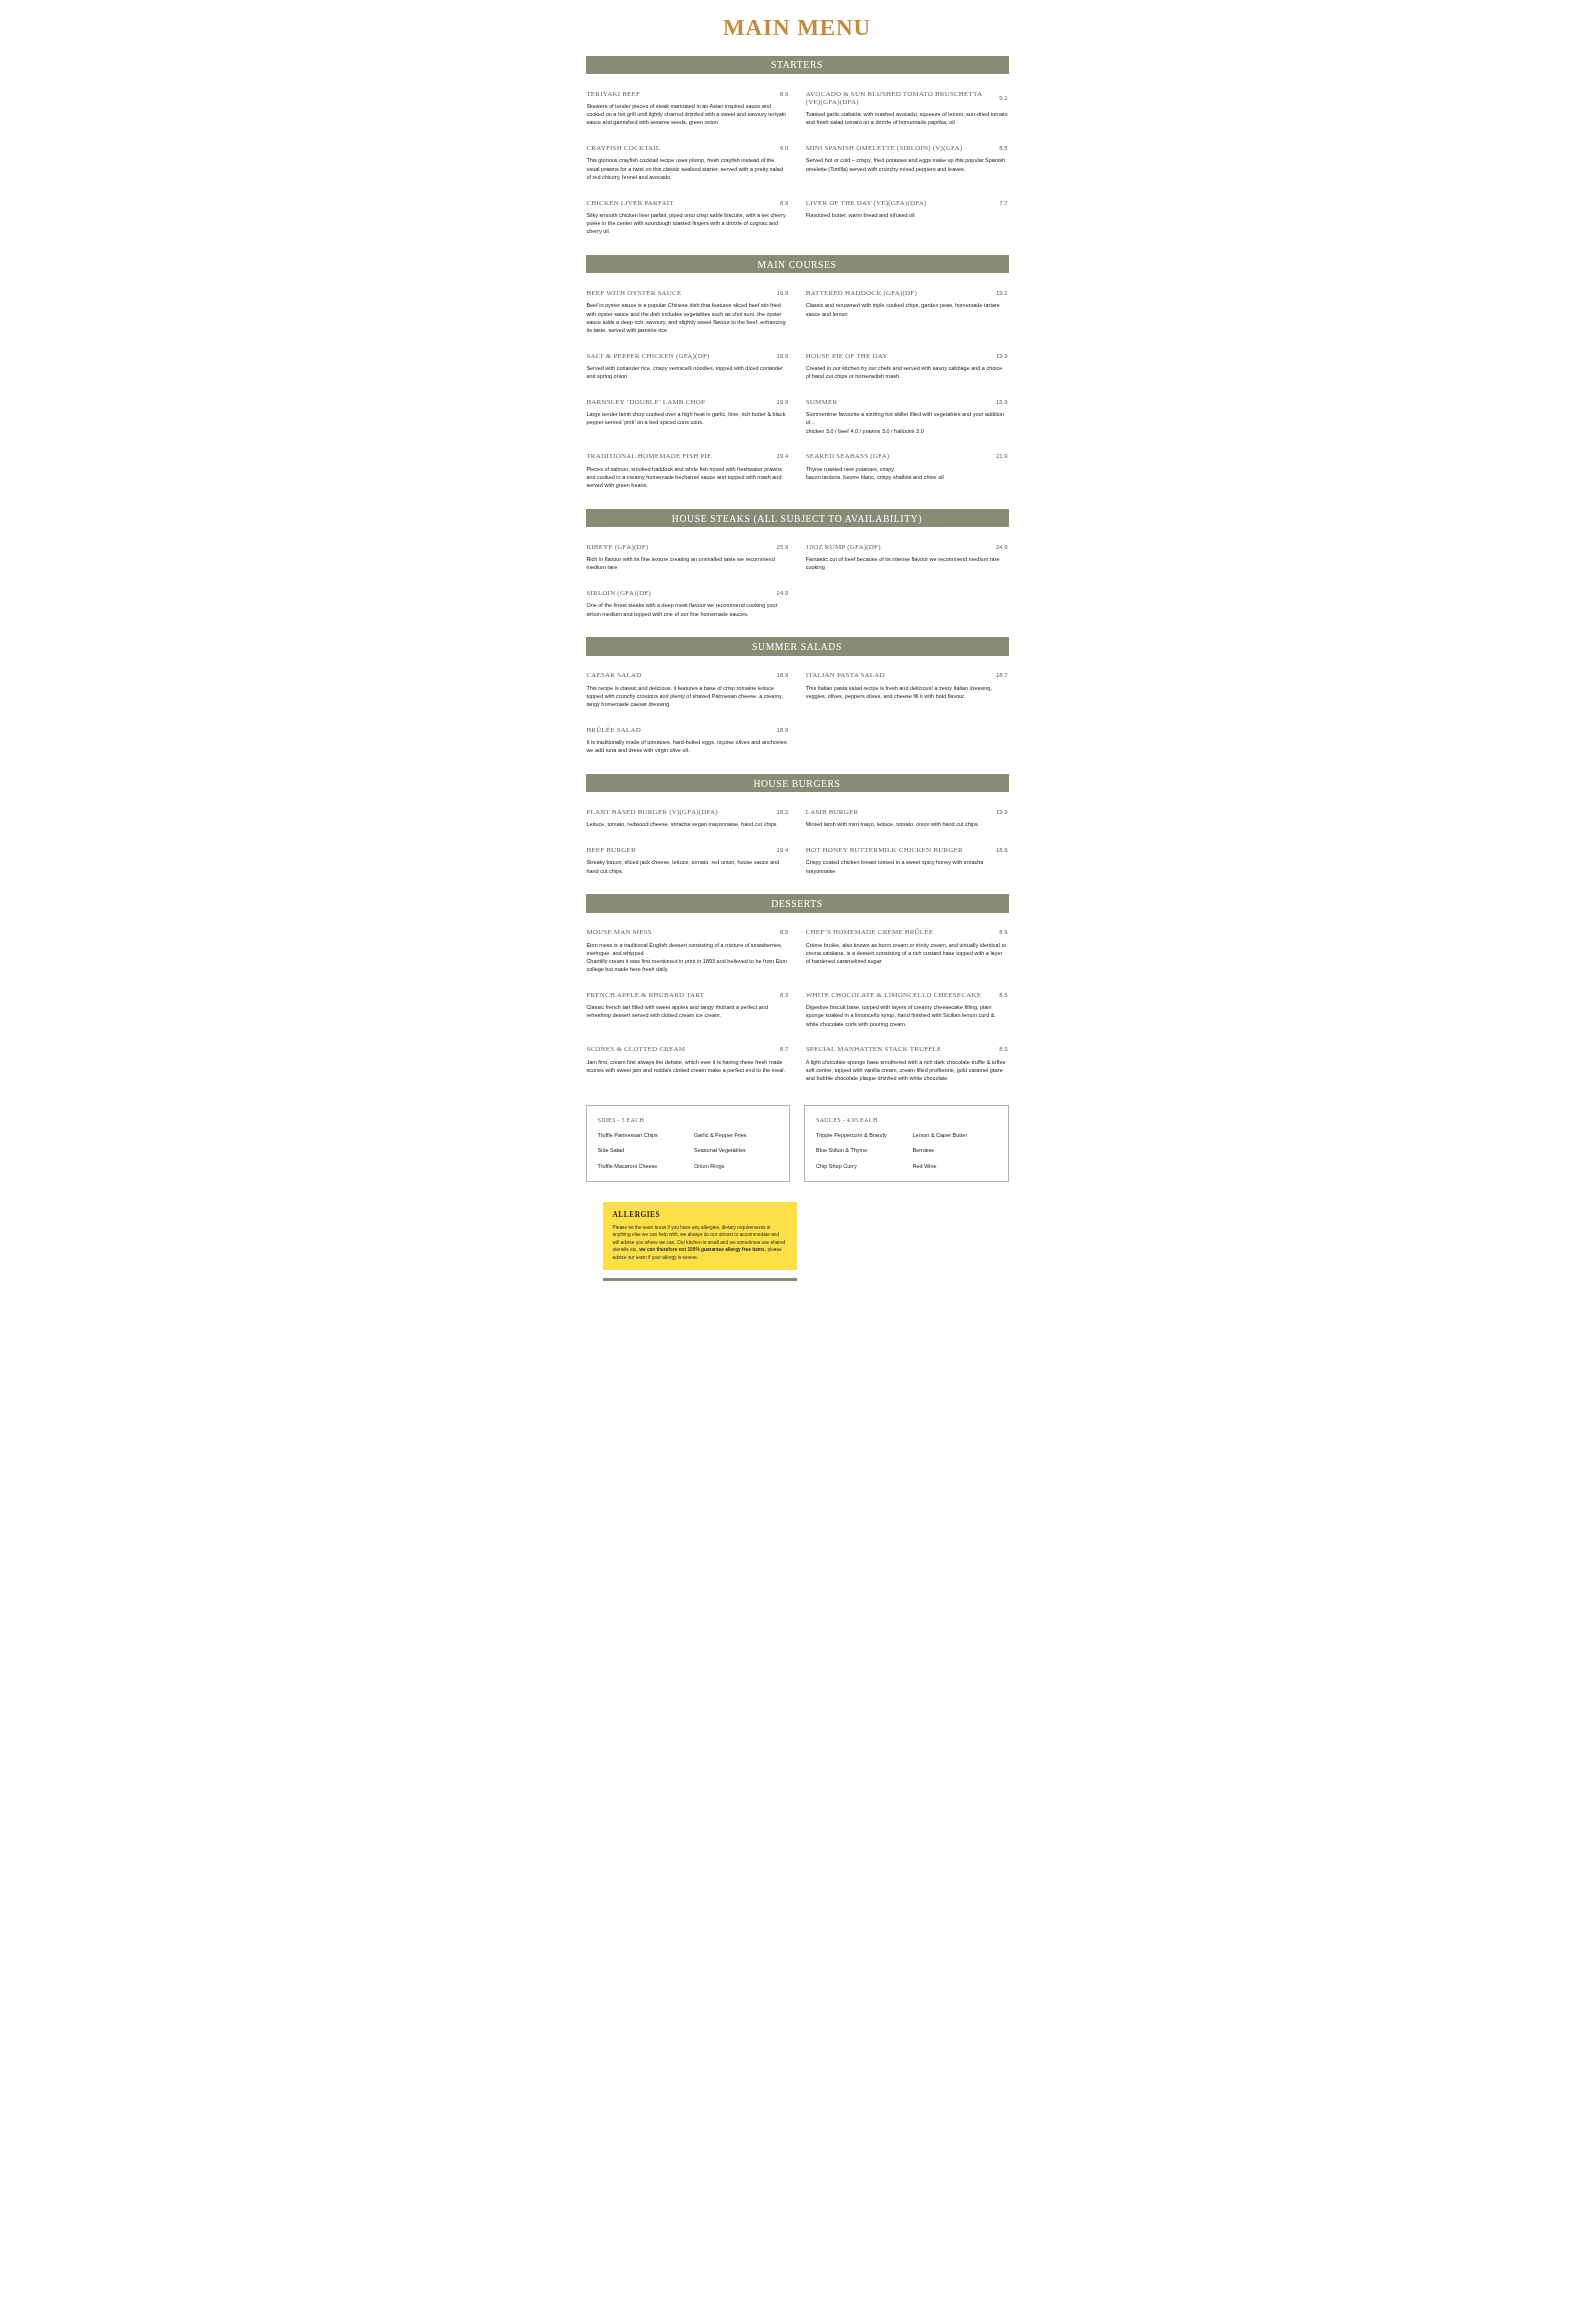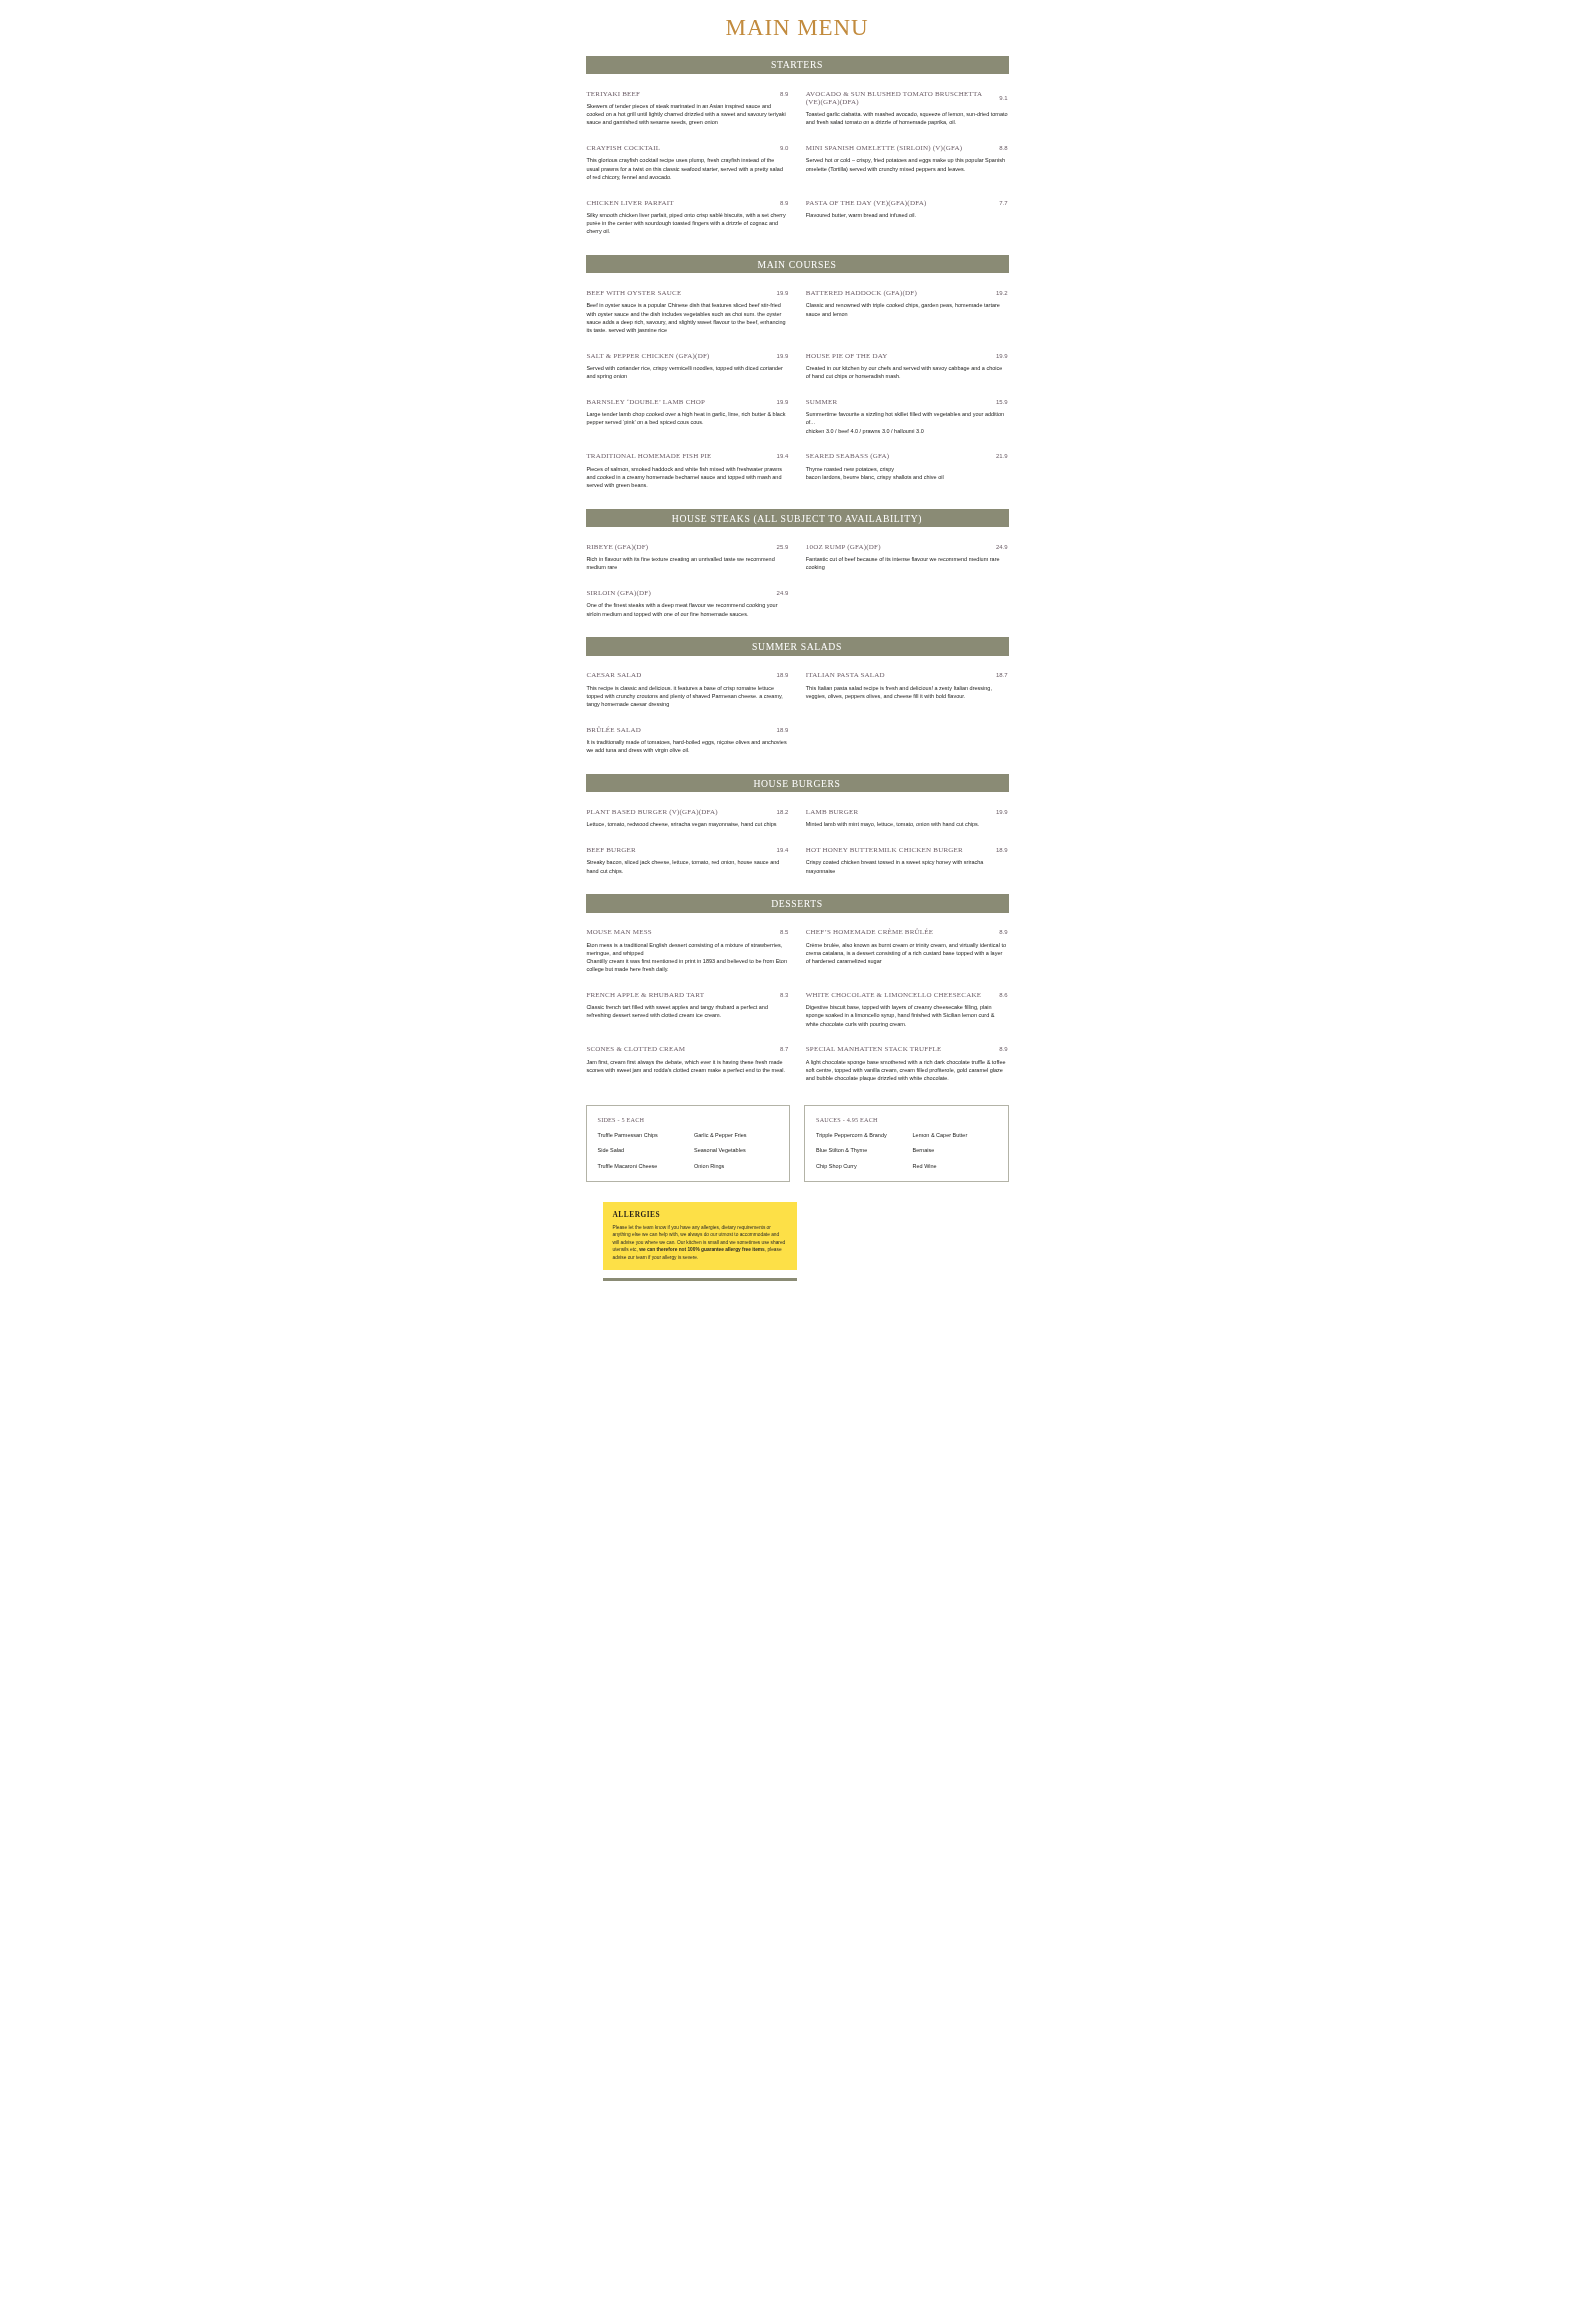--- a/index.html
+++ b/index.html
@@ -1,18 +1,18 @@
 <!DOCTYPE html>
 <html style="font-size:7.4px"><head>
 <meta charset="utf-8">
 <style>
   html, body { margin: 0; padding: 0; background: #ffffff; }
   .page { width: 532px; margin: 0 auto; background: #ffffff; padding: 13px 0 7.4px; }
   .main-title {
-    text-align: center; font-family: "Liberation Serif", serif; font-weight: 400;
+    text-align: center; font-family: "Liberation Serif", serif; font-weight: 700;
     font-size: 23px; color: #c28b3e; letter-spacing: 0.9px; margin: 1.8px 0 14.8px;
   }
   .content { width: 423px; margin: 14px auto; }
   .section-bar { height: 18.5px; background: #8a8b75; display: flex; align-items: center; justify-content: center; }
   .section-bar .bar-label {
     color: #ffffff; font-family: "Liberation Serif", serif; font-size: 9.7px;
     letter-spacing: 0.6px; font-weight: 400;
   }
   .section-grid {
     display: grid; grid-template-columns: 1fr 1fr; column-gap: 17.5px; row-gap: 17.5px;
@@ -94,21 +94,21 @@
         </article>
         <article>
           <div class="item-head">
             <h3 class="item-title">CHICKEN LIVER PARFAIT</h3>
             <span class="item-price">8.9</span>
           </div>
           <p class="item-desc">Silky smooth chicken liver parfait, piped onto crisp sablé biscuits, with a set cherry purée in the center with sourdough toasted fingers with a drizzle of cognac and cherry oil.</p>
         </article>
         <article>
           <div class="item-head">
-            <h3 class="item-title">PASTA OF THE DAY (VE)(GFA)(DFA)</h3>
+            <h3 class="item-title">LIVER OF THE DAY (VE)(GFA)(DFA)</h3>
             <span class="item-price">7.7</span>
           </div>
           <p class="item-desc">Flavoured butter, warm bread and infused oil.</p>
         </article>
       </div>
     </section>
 
     <section>
       <div class="section-bar">
         <span class="bar-label">MAIN COURSES</span>

